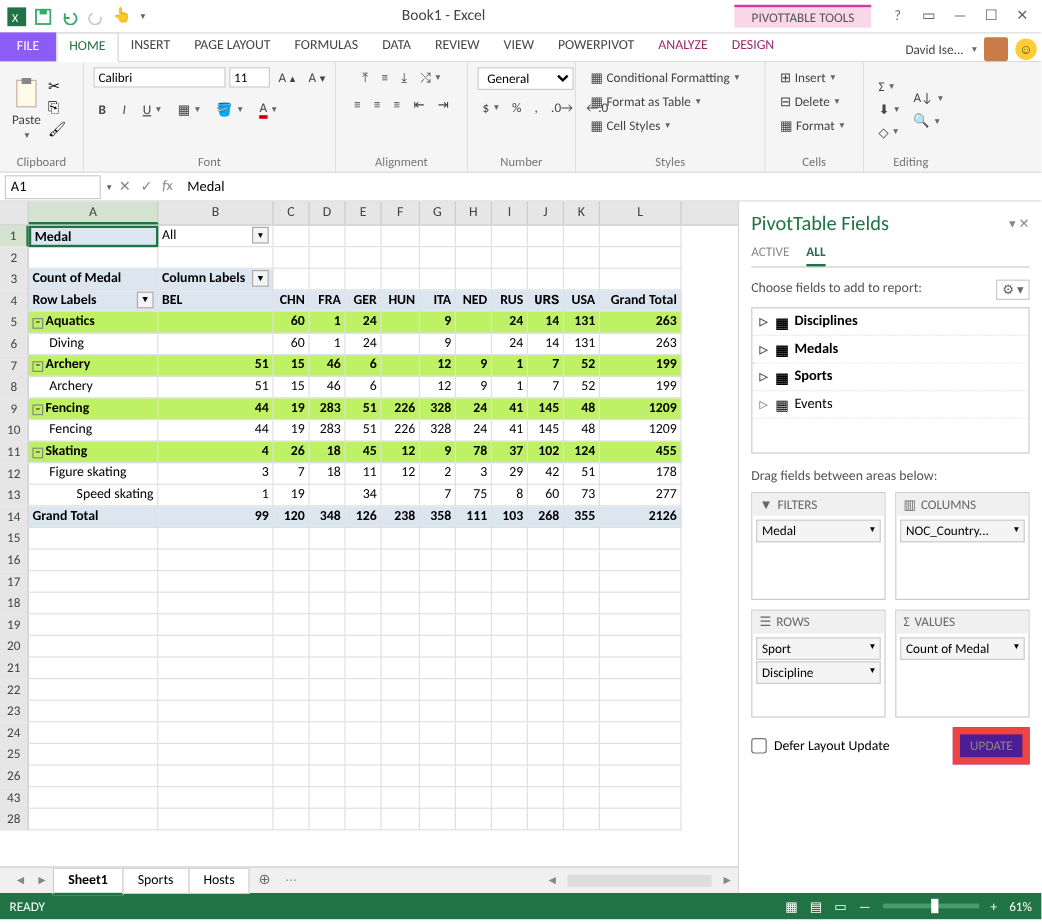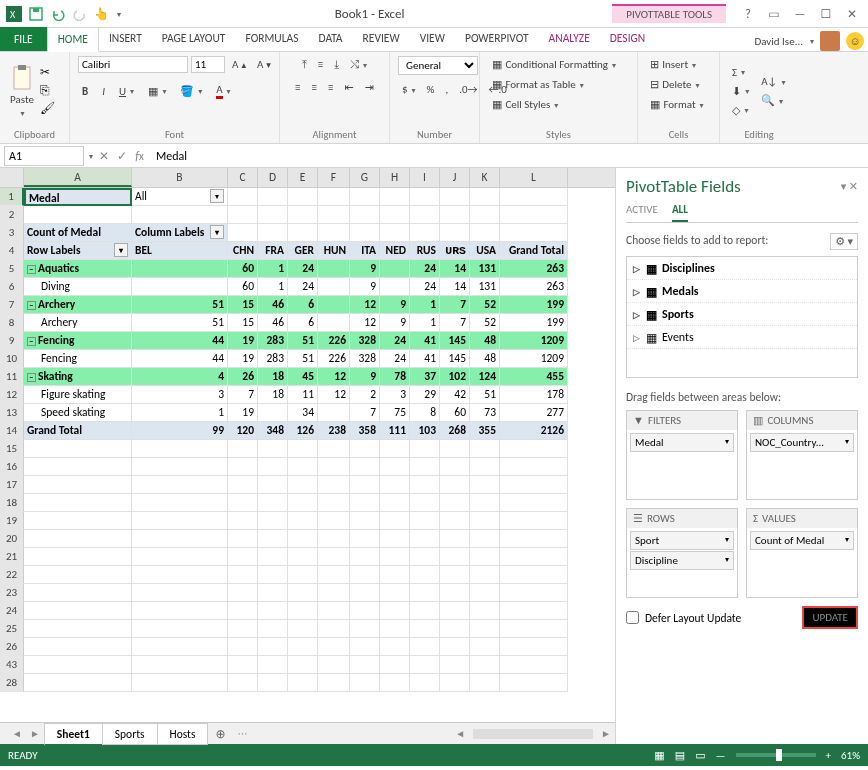--- a/index.html
+++ b/index.html
@@ -10,21 +10,21 @@
 .qat { display: flex; align-items: center; gap: 6px; padding: 0 6px; }
 .qat-icon { width: 16px; height: 16px; display: inline-flex; align-items: center; justify-content: center; }
 .title-center { flex: 1; text-align: center; font-size: 13px; color: #444; }
 .title-right { display: flex; align-items: center; gap: 2px; padding-right: 4px; }
 .pvt-tools { background: #f9d6e8; padding: 2px 14px; font-size: 11px; color: #555; margin-right: 8px; border-top: 2px solid #d13f9c; }
 .win-btn { width: 24px; height: 20px; display: inline-flex; align-items: center; justify-content: center; color: #666; }
 
 
 .tabs { height: 24px; display: flex; align-items: flex-end; background: #fff; border-bottom: 1px solid #d4d4d4; }
 .tab { padding: 4px 10px; font-size: 11.5px; color: #444; cursor: pointer; }
-.tab.file { background: #15803d; color: #fff; padding: 5px 14px; }
+.tab.file { background: #8b5cf6; color: #fff; padding: 5px 14px; }
 .tab.active { color: #217346; border: 1px solid #d4d4d4; border-bottom: 1px solid #fff; background: #fff; margin-bottom: -1px; }
 .tab.context { color: #9d2a71; }
 .user-info { margin-left: auto; display: flex; align-items: center; gap: 6px; padding-right: 4px; font-size: 11px; color: #444; }
 .avatar { width: 20px; height: 20px; background: #c97b4a; border-radius: 2px; }
 .smile { width: 18px; height: 18px; background: #fc3; border-radius: 50%; display: inline-flex; align-items: center; justify-content: center; font-size: 11px; }
 
 
 .ribbon { height: 92px; background: #f5f5f5; border-bottom: 1px solid #d4d4d4; display: flex; }
 .rgroup { border-right: 1px solid #e0e0e0; padding: 4px 8px 2px; display: flex; flex-direction: column; justify-content: space-between; }
 .rgroup-label { text-align: center; font-size: 10.5px; color: #777; padding-top: 2px; }
@@ -51,21 +51,21 @@
 .col-h.sel { background: #d3e3cf; border-bottom: 2px solid #217346; }
 .row-h { width: 24px; background: #e6e6e6; border-right: 1px solid #ccc; border-bottom: 1px solid #e6e6e6; text-align: center; font-size: 11px; color: #444; line-height: 18px; }
 .row-h.sel { background: #d3e3cf; border-right: 2px solid #217346; }
 .grid-body { flex: 1; overflow: hidden; position: relative; }
 .grid-rows { display: flex; flex-direction: column; }
 .grow { display: flex; height: 18px; }
 .cell { border-right: 1px solid #e0e0e0; border-bottom: 1px solid #e0e0e0; padding: 0 3px; font-size: 11.5px; color: #000; line-height: 17px; white-space: nowrap; overflow: hidden; }
 .cell.num { text-align: right; }
 .cell.bold { font-weight: bold; }
 .pvt-hdr { background: #dce6f1; font-weight: bold; }
-.pvt-cat { background: #86efac; font-weight: bold; }
+.pvt-cat { background: #bef264; font-weight: bold; }
 .pvt-gt { background: #dce6f1; font-weight: bold; }
 .active-cell { border: 2px solid #217346 !important; }
 .filter-btn { float: right; width: 14px; height: 14px; border: 1px solid #aaa; background: #f4f4f4; font-size: 8px; text-align: center; line-height: 12px; margin-top: 1px; }
 .collapse { display: inline-block; width: 9px; height: 9px; border: 1px solid #888; font-size: 8px; line-height: 7px; text-align: center; margin-right: 2px; }
 
 
 .sheet-tabs { height: 22px; background: #f0f0f0; display: flex; align-items: center; border-top: 1px solid #ccc; padding-left: 8px; gap: 0; }
 .st-nav { padding: 0 4px; color: #888; font-size: 10px; }
 .st { padding: 3px 12px; font-size: 11.5px; border: 1px solid #ccc; background: #fff; margin-right: -1px; }
 .st.active { border-bottom: 2px solid #217346; font-weight: bold; background: #fff; }
@@ -86,21 +86,21 @@
 .field-item .exp { width: 9px; font-size: 9px; color: #555; }
 .field-item.bold { font-weight: bold; }
 .areas-hint { margin: 12px 0 6px; font-size: 11.5px; color: #555; }
 .areas { display: grid; grid-template-columns: 1fr 1fr; grid-template-rows: 90px 90px; gap: 8px; }
 .area { border: 1px solid #ccc; display: flex; flex-direction: column; }
 .area-hdr { background: #f0f0f0; padding: 3px 6px; font-size: 11px; color: #666; display: flex; align-items: center; gap: 4px; }
 .area-body { flex: 1; padding: 2px; overflow-y:auto;}
 .area-item { background: #f4f4f4; border: 1px solid #ccc; padding: 2px 4px; font-size: 11px; margin: 1px; display: flex; }
 .area-item .dd { margin-left: auto; font-size: 8px; }
 .defer-row { margin-top: 8px; display: flex; align-items: center; gap: 6px; font-size: 11.5px; }
-.update-btn { margin-left: auto; border: 2px solid #ef4444; background: #000000; padding: 3px 8px; font-size: 11px; color: #888; }
+.update-btn { margin-left: auto; border: 6px solid #ef4444; background: #4c1d95; padding: 3px 8px; font-size: 11px; color: #888; }
 
 
 .statusbar { height: 22px; background: #217346; color: #fff; display: flex; align-items: center; padding: 0 8px; font-size: 11px; }
 .statusbar .sr { margin-left: auto; display: flex; align-items: center; gap: 10px; }
 .zoom-slider { width: 80px; height: 4px; background: #4a9a6f; position: relative; }
 .zoom-thumb { position: absolute; width: 6px; height: 12px; background: #fff; top: -4px; left: 50%; }
 
 .cw-rh { width: 24px; }
 
 svg { display: block; }
@@ -493,21 +493,21 @@
             <div class="cell num" style="width: 32px;">12</div>
             <div class="cell num" style="width: 30px;">2</div>
             <div class="cell num" style="width: 30px;">3</div>
             <div class="cell num" style="width: 30px;">29</div>
             <div class="cell num" style="width: 30px;">42</div>
             <div class="cell num" style="width: 30px;">51</div>
             <div class="cell num" style="width: 68px;">178</div>
           </div>
           <div class="grow">
             <div class="row-h">13</div>
-            <div class="cell" style="width: 108px;"><span style="padding-left:14px">Speed skating</span></div>
+            <div class="cell" style="width: 108px; text-align: right;"><span style="padding-left:14px">Speed skating</span></div>
             <div class="cell num" style="width: 96px;">1</div>
             <div class="cell num" style="width: 30px;">19</div>
             <div class="cell num" style="width: 30px;"></div>
             <div class="cell num" style="width: 30px;">34</div>
             <div class="cell num" style="width: 32px;"></div>
             <div class="cell num" style="width: 30px;">7</div>
             <div class="cell num" style="width: 30px;">75</div>
             <div class="cell num" style="width: 30px;">8</div>
             <div class="cell num" style="width: 30px;">60</div>
             <div class="cell num" style="width: 30px;">73</div>

